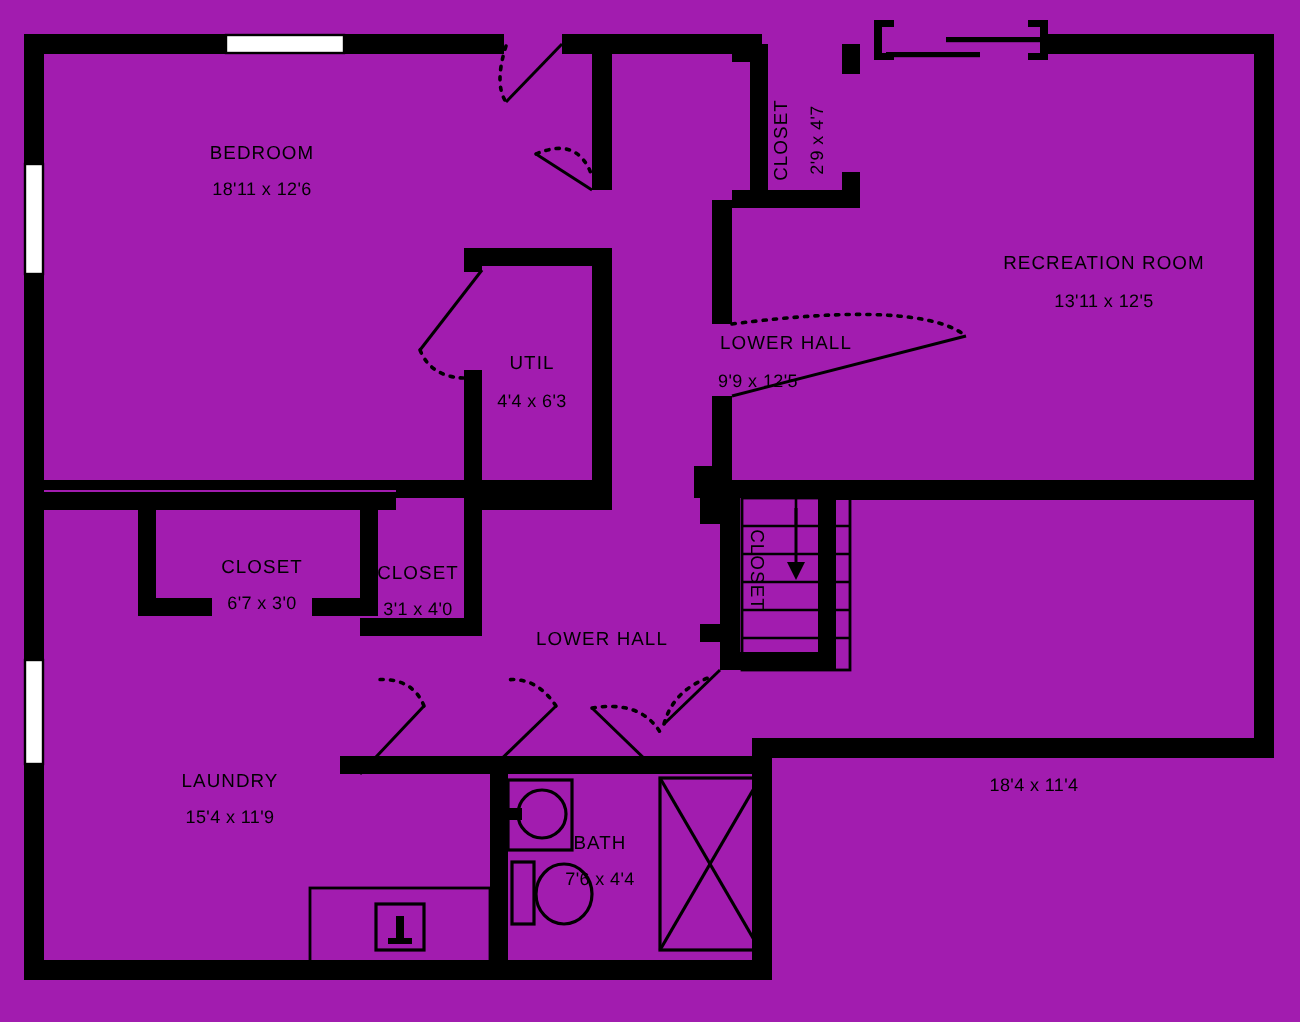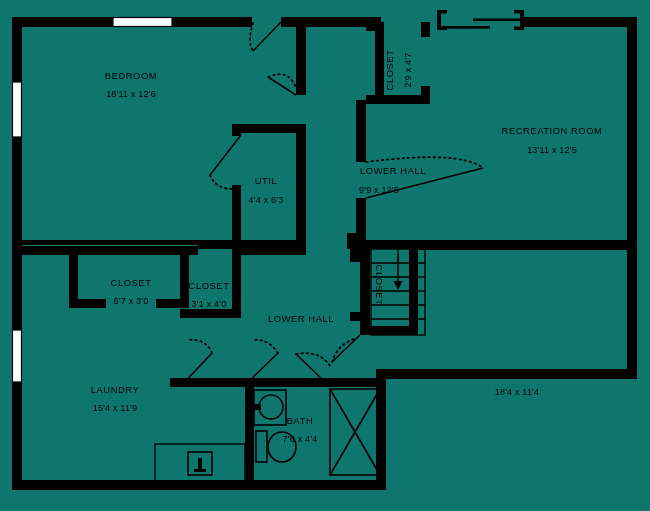--- a/index.html
+++ b/index.html
@@ -9,21 +9,21 @@
   }
   body {
     width: 650px;
     height: 511px;
     font-family: "Liberation Sans", sans-serif;
   }
   #floorplan-root {
     position: relative;
     width: 650px;
     height: 511px;
-    background: #0f766e;
+    background: #a21caf;
     overflow: hidden;
   }
   svg.plan {
     display: block;
     width: 650px;
     height: 511px;
   }
   .wall { fill: #000000; }
   .thinline { fill: none; stroke: #000000; stroke-width: 1.4; }
   .fixture { fill: none; stroke: #000000; stroke-width: 1.6; }

